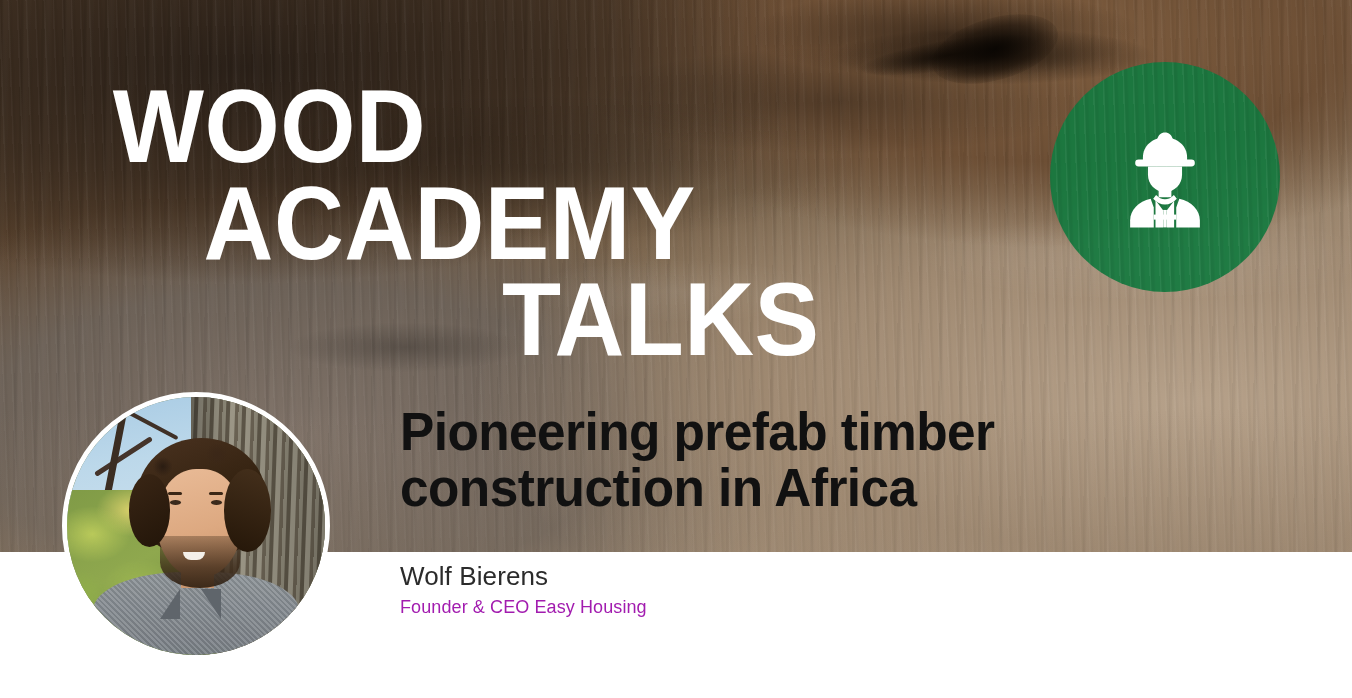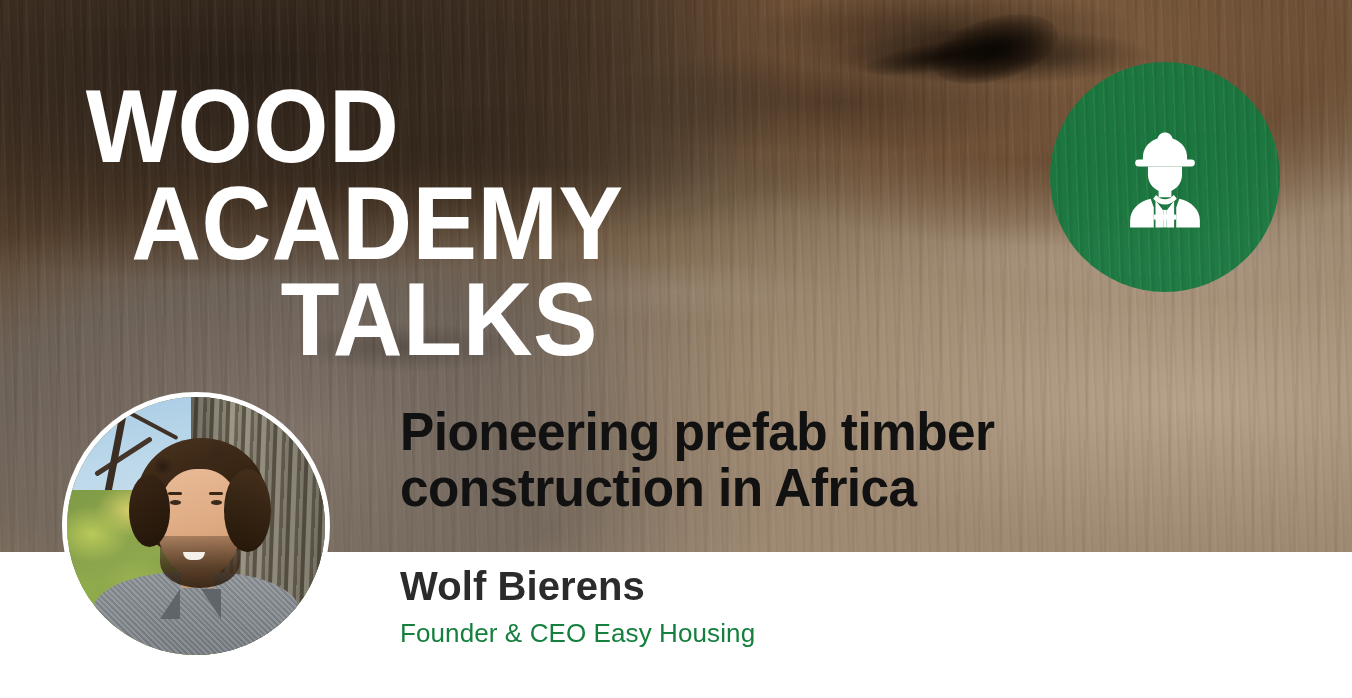--- a/index.html
+++ b/index.html
@@ -91,21 +91,21 @@
   .wood-shade-bottom {
     position:absolute; left:0; bottom:0; width:100%; height:150px;
     background:linear-gradient(to bottom, rgba(120,104,86,0) 0%, rgba(150,132,112,.25) 100%);
   }
 
   
   .title-stack {
     position:absolute;
     left:0; top:78px;
     width:840px;
-    text-align:center;
+    text-align:right;
     z-index:6;
   }
   .title-line {
     display:block;
     color:#ffffff;
     font-weight:700;
     font-size:104px;
     line-height:.93;
     letter-spacing:.5px;
     transform:scaleX(.93);
@@ -203,29 +203,29 @@
 
   
   .speaker {
     position:absolute;
     left:400px; top:558px;
     z-index:7;
   }
   .speaker-name {
     display:block;
     color:#2b2b2b;
-    font-size:40px;
-    font-weight:700;
+    font-size:26px;
+    font-weight:400;
     line-height:1.4;
     letter-spacing:.1px;
   }
   .speaker-role {
     display:block;
-    color:#15803d;
-    font-size:26px;
+    color:#a21caf;
+    font-size:18px;
     font-weight:400;
     line-height:1.5;
     letter-spacing:.1px;
   }
 
   
   .portrait {
     position:absolute;
     left:62px; top:392px;
     width:268px; height:268px;

